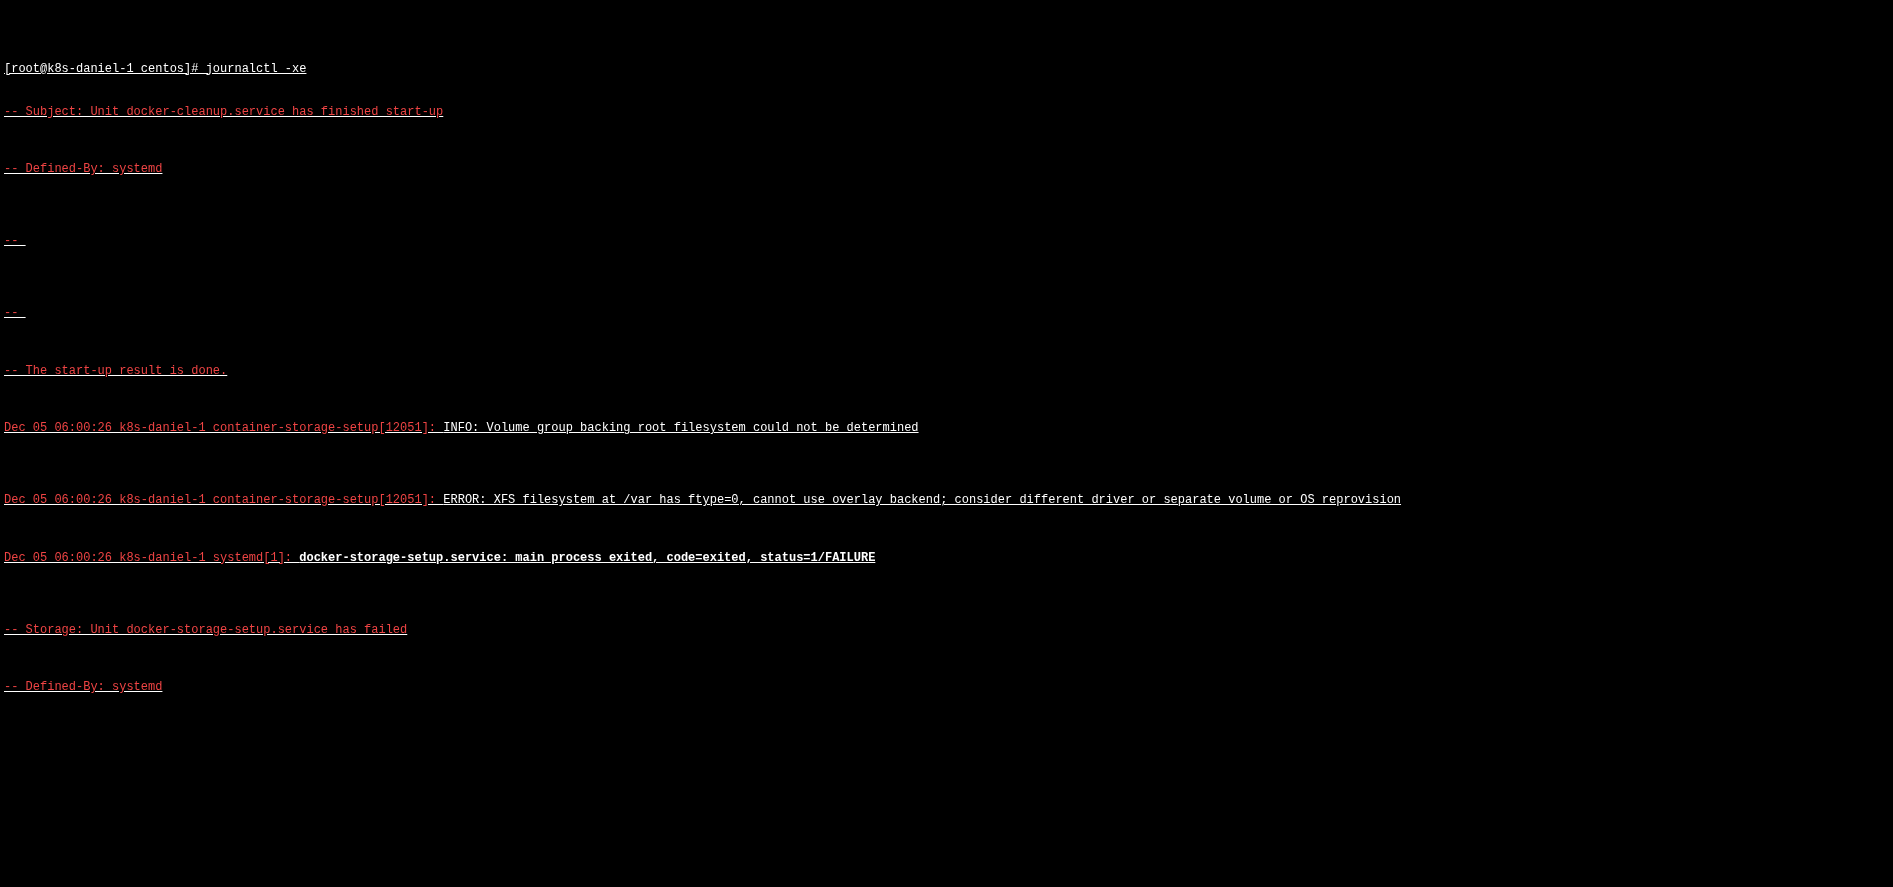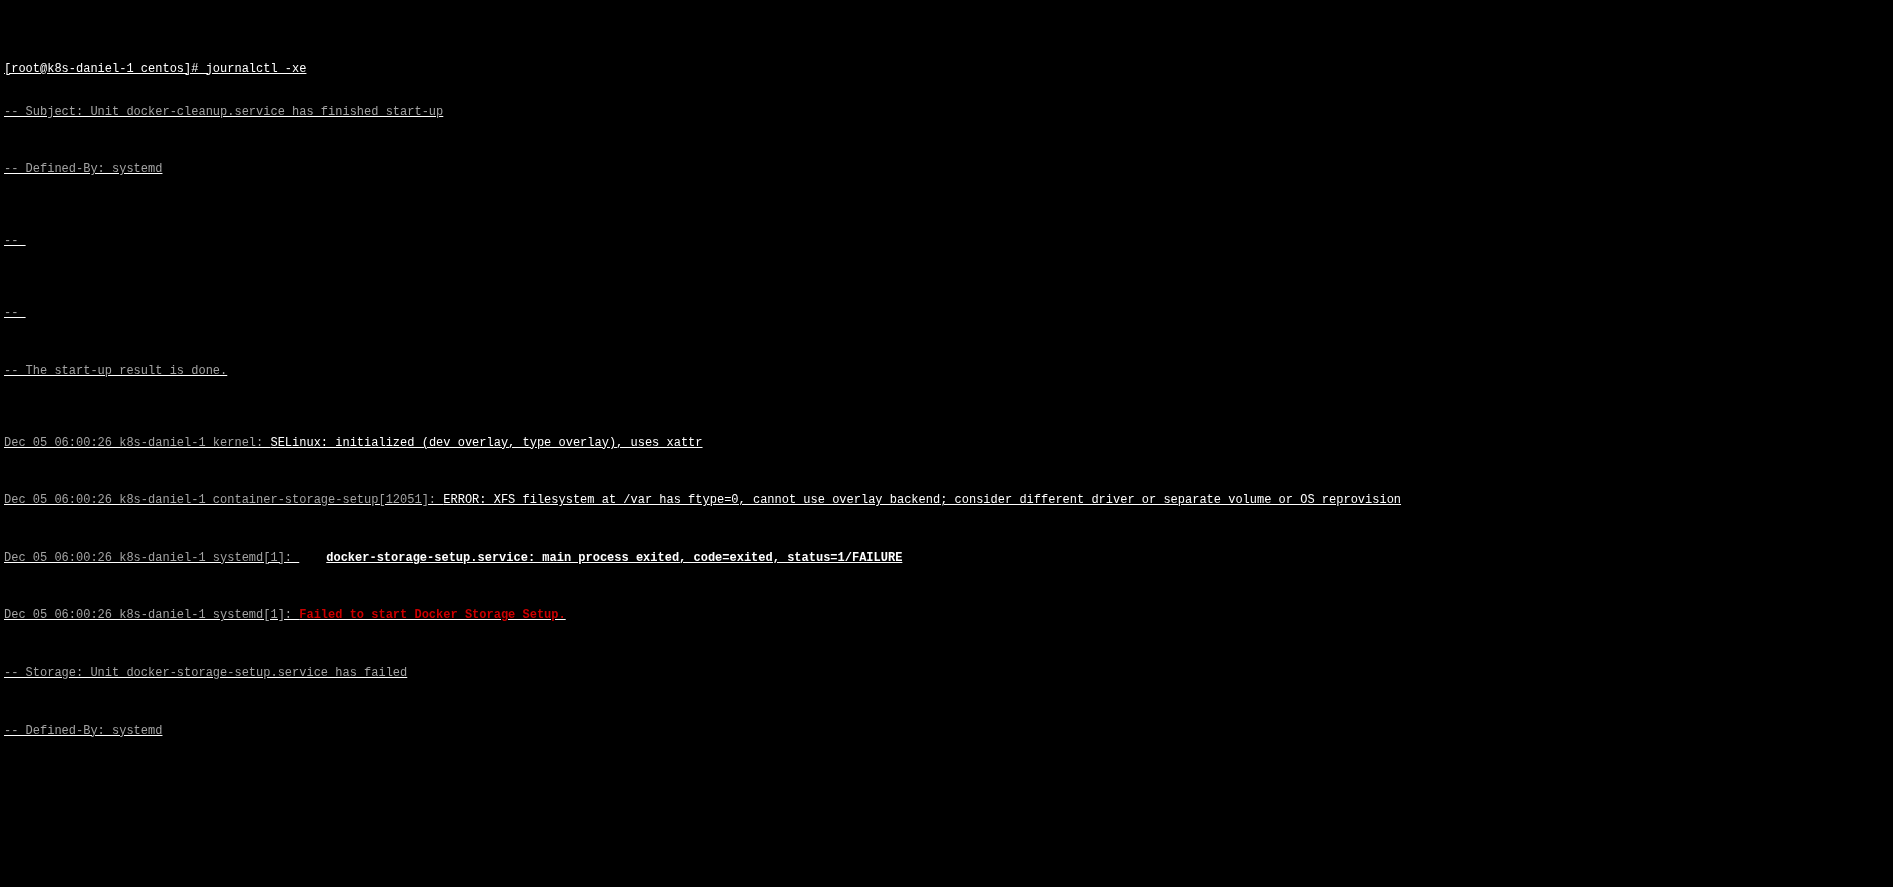--- a/index.html
+++ b/index.html
@@ -21,52 +21,50 @@
       display: block;
       text-decoration: underline;
     }
     .err {
       color: #cc0000;
       font-weight: bold;
     }
     .bold-white {
       color: #ffffff;
       font-weight: bold;
-      margin-left: 27px;
     }
     .dim {
-      color: #a3a3a3;
+      color: #ef4444;
     }
   </style>
 </head>
 <body>
 
 
 
 <div id="terminal"><span class="terminal-line">[root@k8s-daniel-1 centos]# journalctl -xe</span>
   <span class="terminal-line"><span class="dim">-- Subject: Unit docker-cleanup.service has finished start-up</span></span>
 
   <span class="terminal-line"><span class="dim">-- Defined-By: systemd</span></span>
 
 
   <span class="terminal-line"><span class="dim">-- </span></span>
 
 
   <span class="terminal-line"><span class="dim">-- </span></span>
 
   <span class="terminal-line"><span class="dim">-- The start-up result is done.</span></span>
 
+  <span class="terminal-line"><span class="dim">Dec 05 06:00:26 k8s-daniel-1 container-storage-setup[12051]: </span><span>INFO: Volume group backing root filesystem could not be determined</span></span>
 
-  <span class="terminal-line"><span class="dim">Dec 05 06:00:26 k8s-daniel-1 kernel: </span><span>SELinux: initialized (dev overlay, type overlay), uses xattr</span></span>
 
   <span class="terminal-line"><span class="dim">Dec 05 06:00:26 k8s-daniel-1 container-storage-setup[12051]: </span><span>ERROR: XFS filesystem at /var has ftype=0, cannot use overlay backend; consider different driver or separate volume or OS reprovision</span></span>
 
   <span class="terminal-line"><span class="dim">Dec 05 06:00:26 k8s-daniel-1 systemd[1]: </span><span class="bold-white">docker-storage-setup.service: main process exited, code=exited, status=1/FAILURE</span></span>
 
-  <span class="terminal-line"><span class="dim">Dec 05 06:00:26 k8s-daniel-1 systemd[1]: </span><span class="err">Failed to start Docker Storage Setup.</span></span>
 
   <span class="terminal-line"><span class="dim">-- Storage: Unit docker-storage-setup.service has failed</span></span>
 
   <span class="terminal-line"><span class="dim">-- Defined-By: systemd</span></span>
 
   
 
   
 
   

